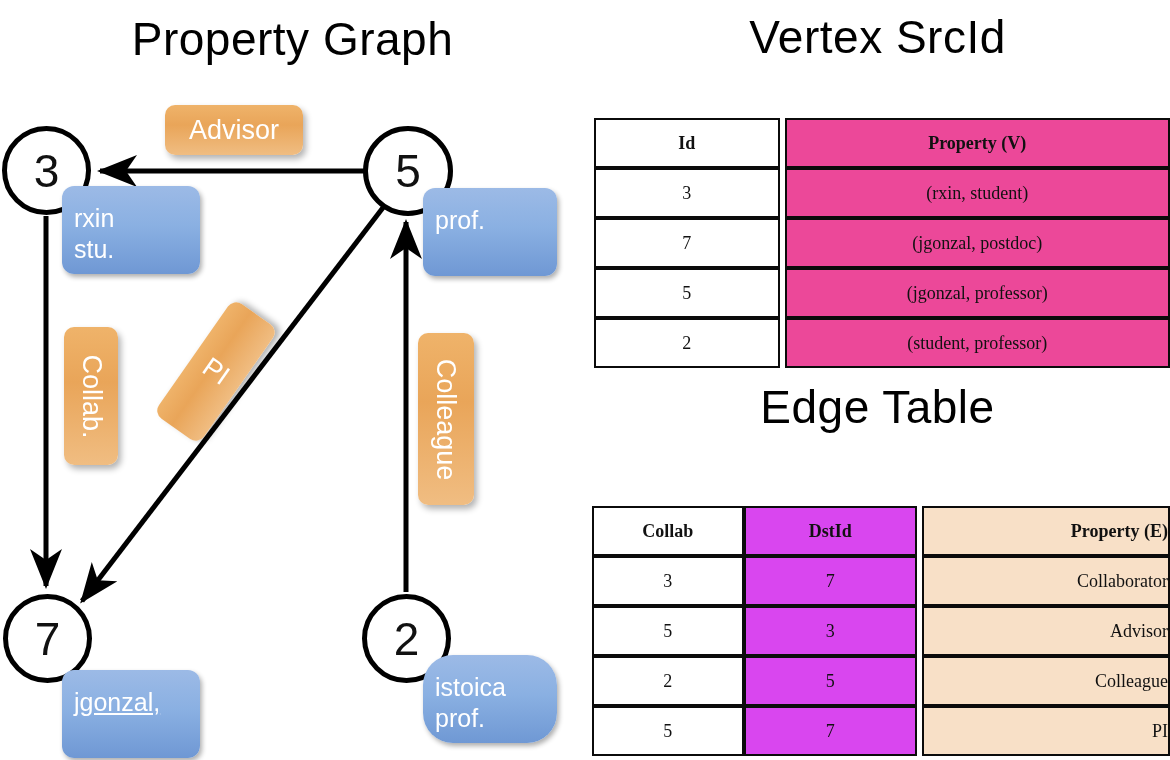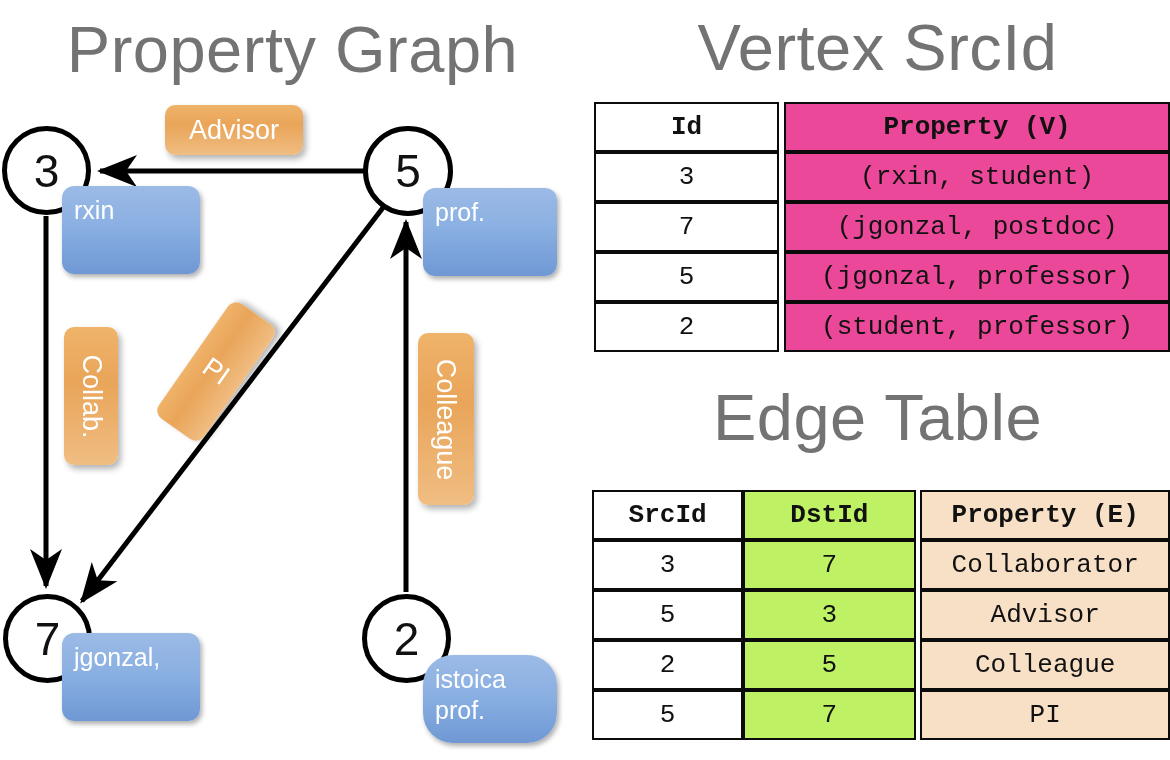--- a/index.html
+++ b/index.html
@@ -6,23 +6,23 @@
   body{width:1170px;height:760px;position:relative;overflow:hidden;
        font-family:"Liberation Sans", sans-serif;color:#000;}
 
   .panel{position:absolute;}
 
   
   .title{
     position:absolute;
     font-family:"Liberation Sans", sans-serif;
     font-weight:300;
-    font-size:65px;
+    font-size:46px;
     letter-spacing:0.5px;
-    color:#737373;
+    color:#000000;
     white-space:nowrap;
     text-align:center;
   }
   #graph-title{left:0;top:12px;width:585px;}
   #vertex-title{left:585px;top:10px;width:585px;}
   #edge-title{left:585px;top:380px;width:585px;}
 
   
   #graph-panel{left:0;top:0;width:585px;height:760px;}
   #graph-svg{position:absolute;left:0;top:0;}
@@ -41,21 +41,21 @@
   }
 
   .prop-box{
     position:absolute;
     border-radius:12px;
     background:linear-gradient(180deg,#9cbae6 0%,#8ab0e2 45%,#6f98d4 100%);
     box-shadow:2px 3px 5px rgba(0,0,0,0.32);
     color:#ffffff;
     font-size:25px;
     line-height:1.22;
-    padding:9px 0 0 12px;
+    padding:17px 0 0 12px;
     box-sizing:border-box;
     z-index:4;
     font-family:"Liberation Sans", sans-serif;
   }
 
   .edge-label{
     position:absolute;
     border-radius:10px;
     background:linear-gradient(180deg,#efb36a 0%,#e9a559 40%,#f0bd82 100%);
     box-shadow:3px 4px 6px rgba(0,0,0,0.30);
@@ -69,42 +69,43 @@
   }
   .edge-label.vert span{ transform:rotate(90deg); display:block; }
   .edge-label.diag{ transform:rotate(-55deg); }
   .edge-label.diag span{ transform:rotate(90deg); display:block; }
 
   
   table.gtab{
     position:absolute;
     border-collapse:separate;
     border-spacing:0;
-    font-size:26px;
-    font-family:Liberation Mono, monospace;
+    font-size:18px;
+    font-family:Liberation Serif, serif;
+    margin-top:16px;
   }
   table.gtab td, table.gtab th{
     border:2px solid #0b0b0b;
     text-align:center;
     padding:0;
     height:46px;
     font-weight:400;
     color:#111;
   }
   table.gtab th{ font-weight:bold; }
 
   #vertex-table{ left:594px; top:102px; }
   #vertex-table .c-id{ width:184px; background:#ffffff; }
   #vertex-table .c-prop{ width:386px; background:#ec4899; }
   #vertex-table .spacer{ border:none; width:5px; background:#fff; height:46px; padding:0;}
 
   #edge-table{ left:592px; top:490px; }
   #edge-table .c-src{ width:150px; background:#ffffff; }
-  #edge-table .c-dst{ width:172px; background:#bef264; }
-  #edge-table .c-prop{ width:248px; background:#f8e0c7; }
+  #edge-table .c-dst{ width:172px; background:#d946ef; }
+  #edge-table .c-prop{ width:248px; background:#f8e0c7;text-align:right; }
   #edge-table .spacer{ border:none; width:5px; background:#fff; height:46px; padding:0;}
 </style>
 </head>
 <body>
 
 <div class="panel" id="graph-panel">
 
   <div class="title" id="graph-title">Property Graph</div>
 
   <svg id="graph-svg" width="585" height="760">
@@ -121,33 +122,34 @@
     <line x1="385" y1="205" x2="82" y2="601" stroke="#000" stroke-width="5" marker-end="url(#ah)"></line>
 
     <line x1="406" y1="592" x2="406" y2="222" stroke="#000" stroke-width="5" marker-end="url(#ah)"></line>
   </svg>
 
   <div class="node-circle" style="left:2px;top:126px;width:89px;height:89px;">
     <span>3</span>
   </div>
   <div class="prop-box" style="left:62px;top:186px;width:138px;height:88px;">
     <div>rxin</div>
+    <div>stu.</div>
   </div>
 
   <div class="node-circle" style="left:363px;top:126px;width:90px;height:90px;">
     <span>5</span>
   </div>
   <div class="prop-box" style="left:423px;top:188px;width:134px;height:88px;">
     <div>prof.</div>
   </div>
 
   <div class="node-circle" style="left:3px;top:594px;width:89px;height:89px;">
     <span>7</span>
   </div>
-  <div class="prop-box" style="left:62px;top:633px;width:138px;height:88px;">
+  <div class="prop-box" style="left:62px;top:670px;width:138px;height:88px;text-decoration:underline;">
     <div>jgonzal,</div>
   </div>
 
   <div class="node-circle" style="left:362px;top:594px;width:89px;height:89px;">
     <span>2</span>
   </div>
   <div class="prop-box" style="left:423px;top:655px;width:134px;height:88px;border-radius:30px;">
     <div>istoica</div>
     <div>prof.</div>
   </div>
@@ -201,21 +203,21 @@
       <td class="c-prop">(student, professor)</td>
     </tr>
   </tbody>
 </table>
 
 <div class="title" id="edge-title">Edge Table</div>
 
 <table class="gtab" id="edge-table">
   <thead>
     <tr>
-      <th class="c-src">SrcId</th>
+      <th class="c-src">Collab</th>
       <th class="c-dst">DstId</th>
       <td class="spacer"></td>
       <th class="c-prop">Property (E)</th>
     </tr>
   </thead>
   <tbody>
     <tr>
       <td class="c-src">3</td>
       <td class="c-dst">7</td>
       <td class="spacer"></td>

